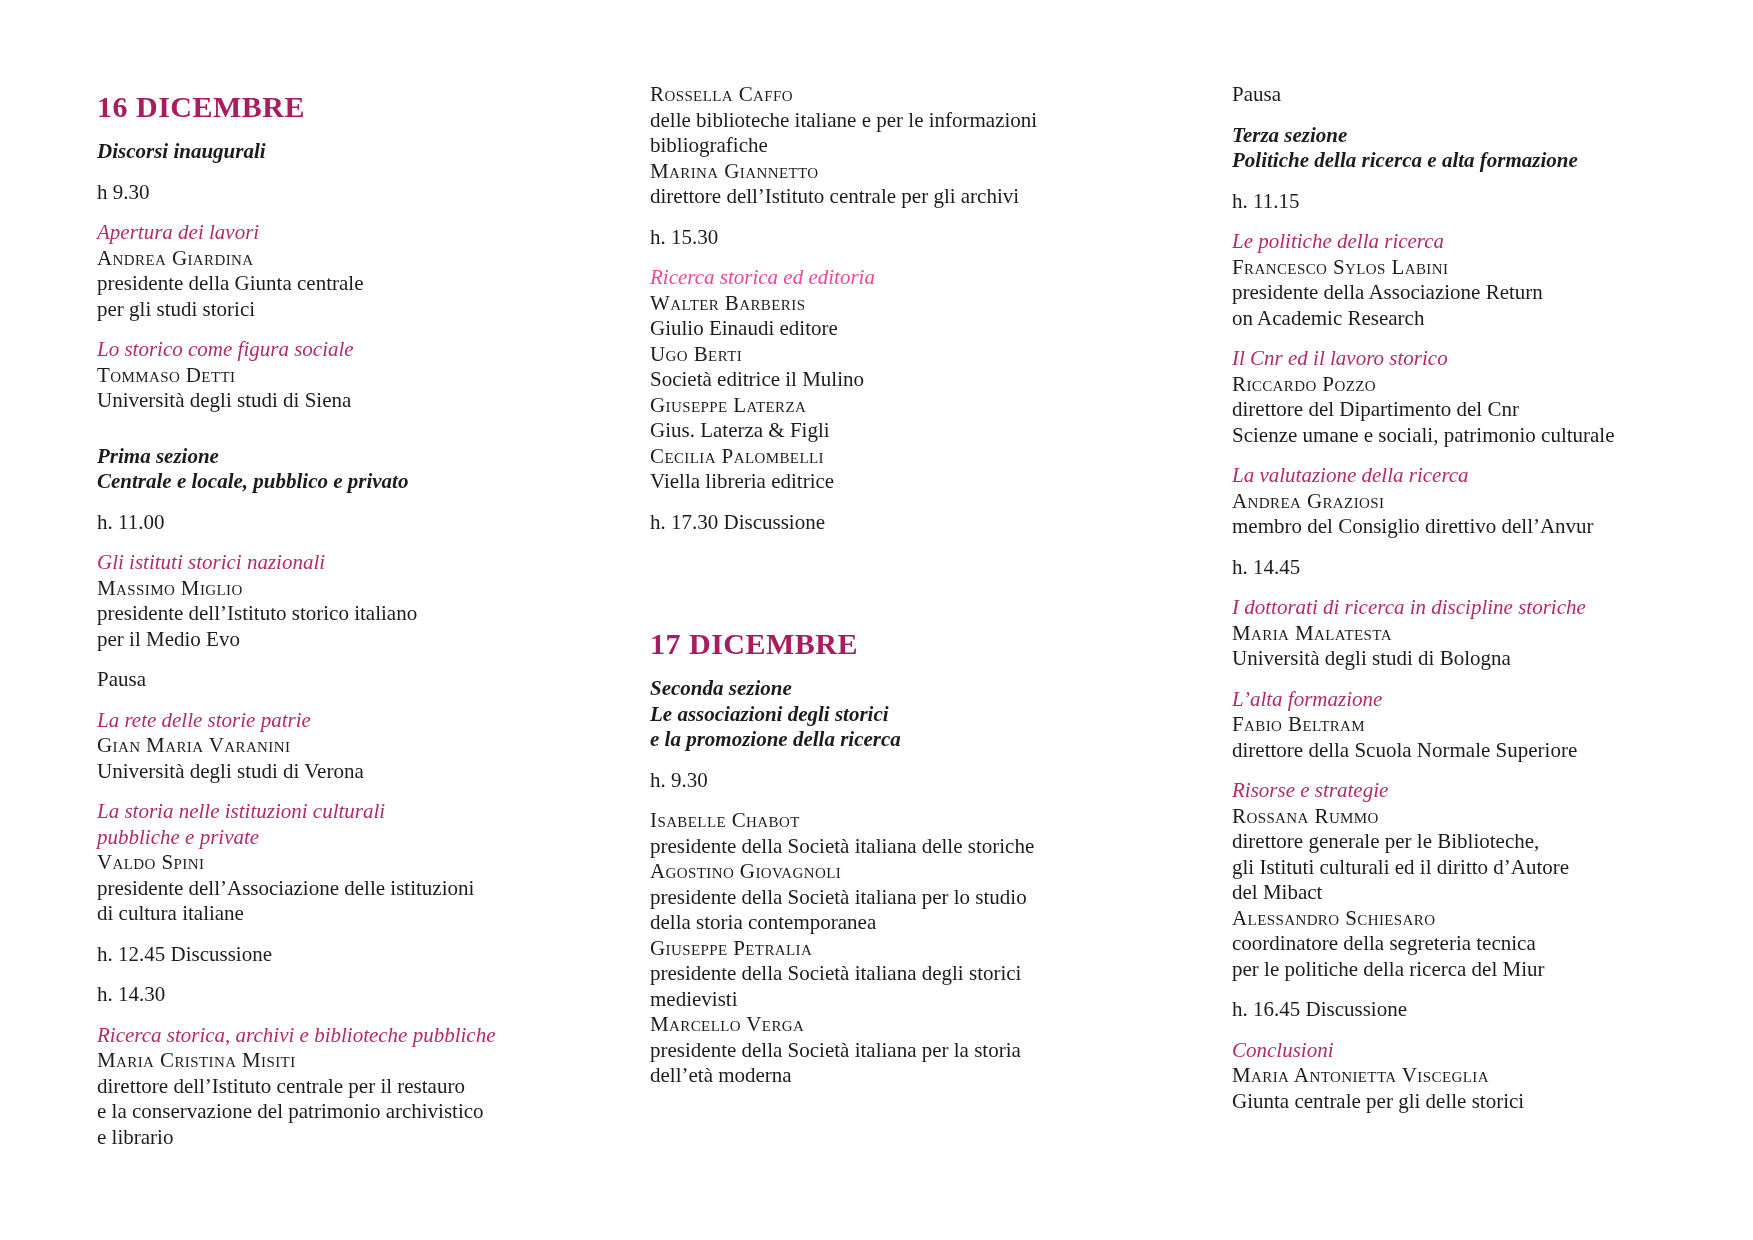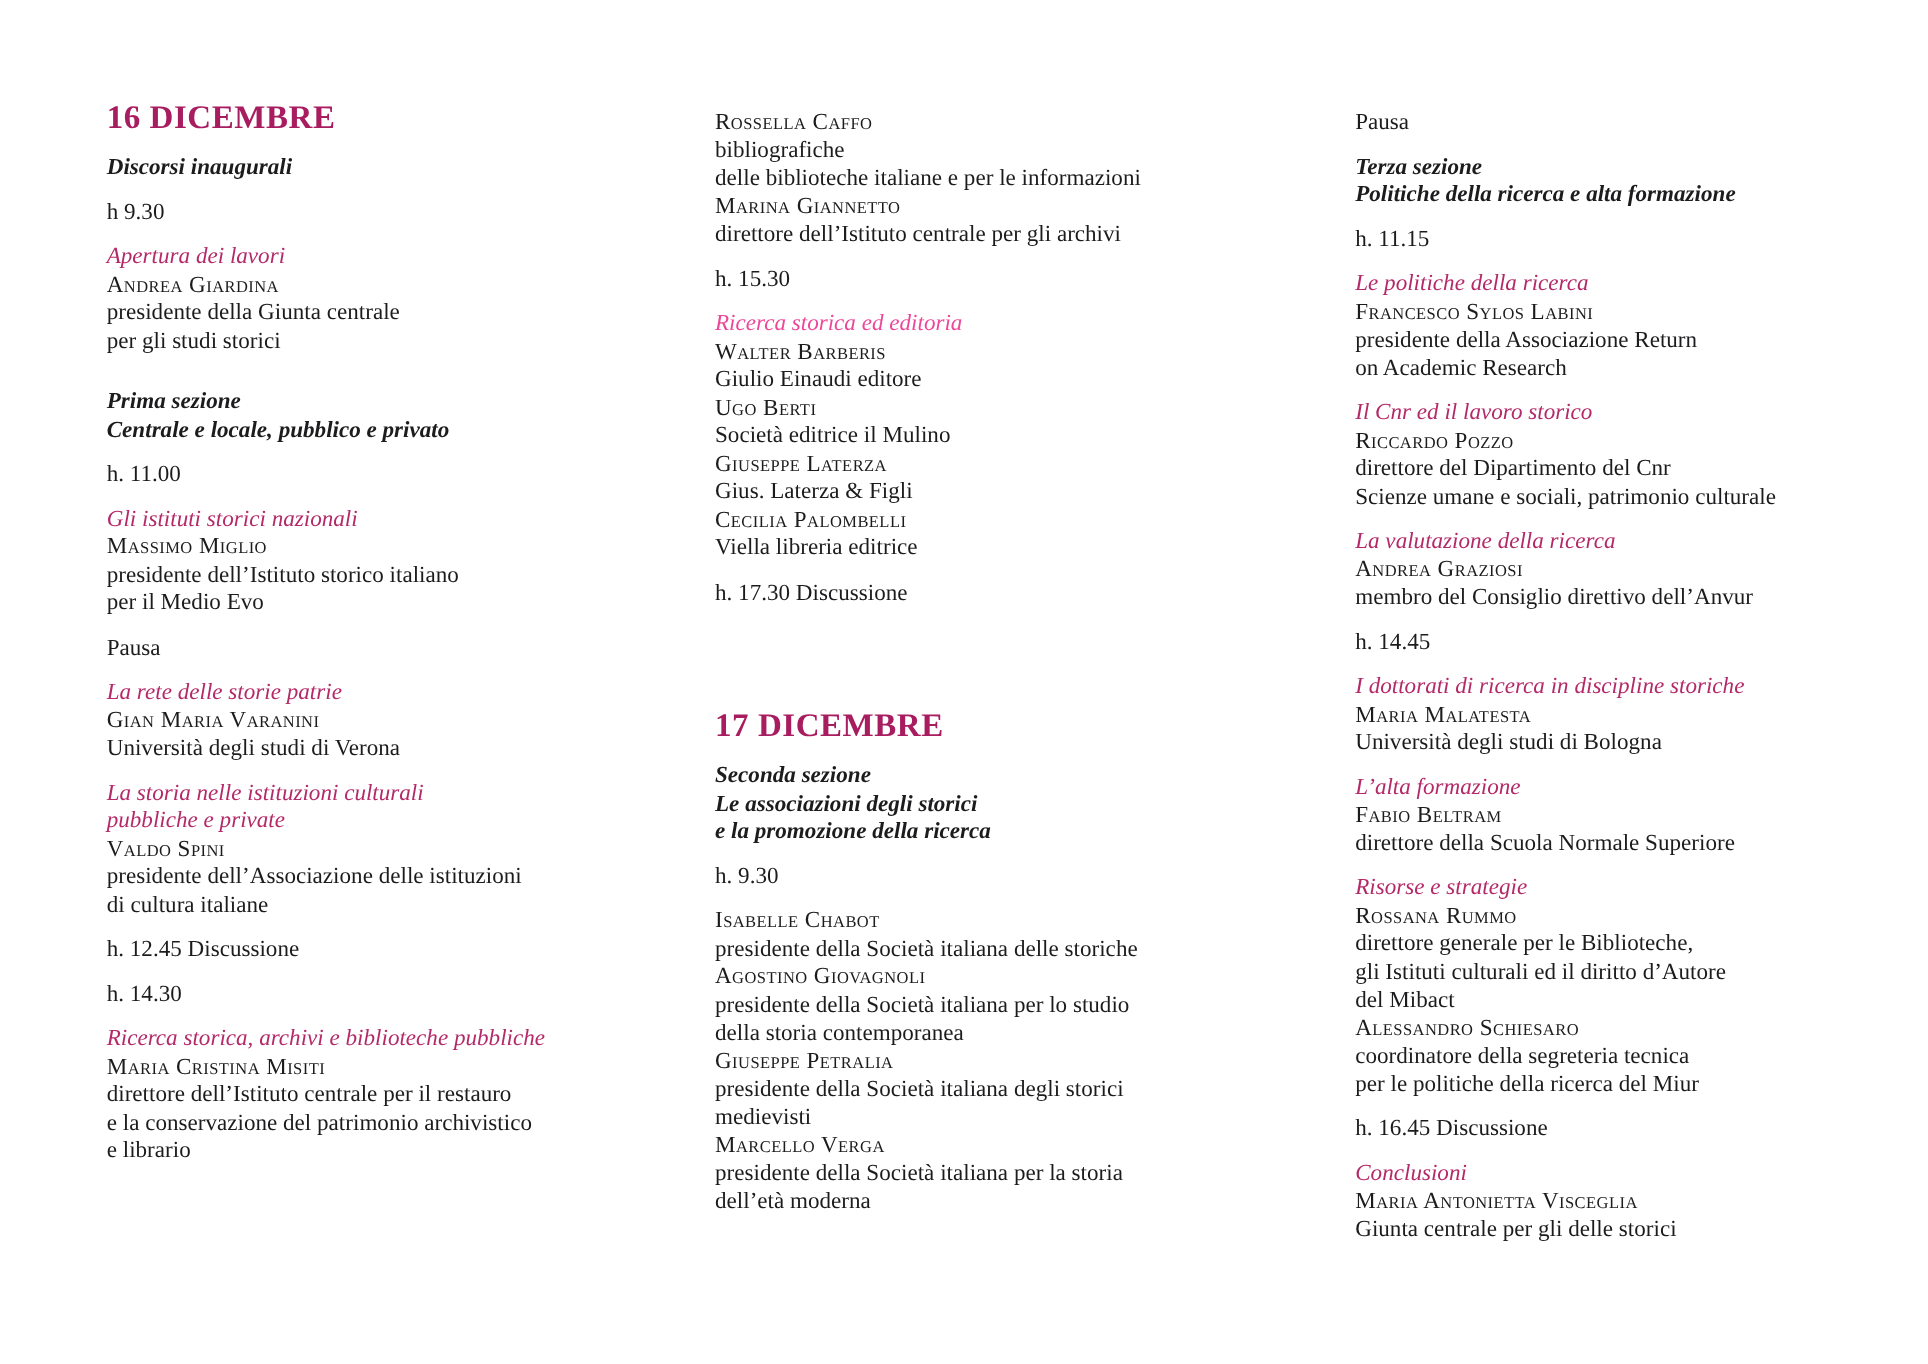--- a/index.html
+++ b/index.html
@@ -12,21 +12,21 @@
     width: 1753px;
     height: 1240px;
     background: #ffffff;
     overflow: hidden;
     font-family: "Liberation Serif", "DejaVu Serif", serif;
     font-size: 21px;
     line-height: 25.5px;
   }
   .column {
     position: absolute;
-    top: 98px;
+    top: 82px;
   }
   .column.first {
     top: 90px;
   }
   #col-0 { left: 97px;  width: 540px; }
   #col-1 { left: 650px; width: 560px; }
   #col-2 { left: 1232px; width: 515px; }
 
   .block { margin: 0; }
   .gap-first   { margin-top: 0; }
@@ -71,20 +71,25 @@
       </div>
       <div class="block gap-normal">
         <div class="line s-time">h 9.30</div>
       </div>
       <div class="block gap-normal">
         <div class="line s-title" style="color: rgb(180, 42, 105);">Apertura dei lavori</div>
         <div class="line s-name">Andrea Giardina</div>
         <div class="line s-text">presidente della Giunta centrale</div>
         <div class="line s-text">per gli studi storici</div>
       </div>
+      <div class="block gap-normal">
+        <div class="line s-title" style="color: rgb(180, 42, 105);">Lo storico come figura sociale</div>
+        <div class="line s-name">Tommaso Detti</div>
+        <div class="line s-text">Università degli studi di Siena</div>
+      </div>
       <div class="block gap-section">
         <div class="line s-session">Prima sezione</div>
         <div class="line s-session">Centrale e locale, pubblico e privato</div>
       </div>
       <div class="block gap-normal">
         <div class="line s-time">h. 11.00</div>
       </div>
       <div class="block gap-normal">
         <div class="line s-title" style="color: rgb(180, 42, 105);">Gli istituti storici nazionali</div>
         <div class="line s-name">Massimo Miglio</div>
@@ -116,22 +121,22 @@
         <div class="line s-title" style="color: rgb(180, 42, 105);">Ricerca storica, archivi e biblioteche pubbliche</div>
         <div class="line s-name">Maria Cristina Misiti</div>
         <div class="line s-text">direttore dell’Istituto centrale per il restauro</div>
         <div class="line s-text">e la conservazione del patrimonio archivistico</div>
         <div class="line s-text">e librario</div>
       </div>
     </div>
   <div class="column" id="col-1">
       <div class="block gap-first">
         <div class="line s-name">Rossella Caffo</div>
+        <div class="line s-text">delle biblioteche italiane e per le informazioni</div>
         <div class="line s-text">bibliografiche</div>
-        <div class="line s-text">delle biblioteche italiane e per le informazioni</div>
         <div class="line s-name">Marina Giannetto</div>
         <div class="line s-text">direttore dell’Istituto centrale per gli archivi</div>
       </div>
       <div class="block gap-normal">
         <div class="line s-time">h. 15.30</div>
       </div>
       <div class="block gap-normal">
         <div class="line s-title" style="color: #ec4899;">Ricerca storica ed editoria</div>
         <div class="line s-name">Walter Barberis</div>
         <div class="line s-text">Giulio Einaudi editore</div>

